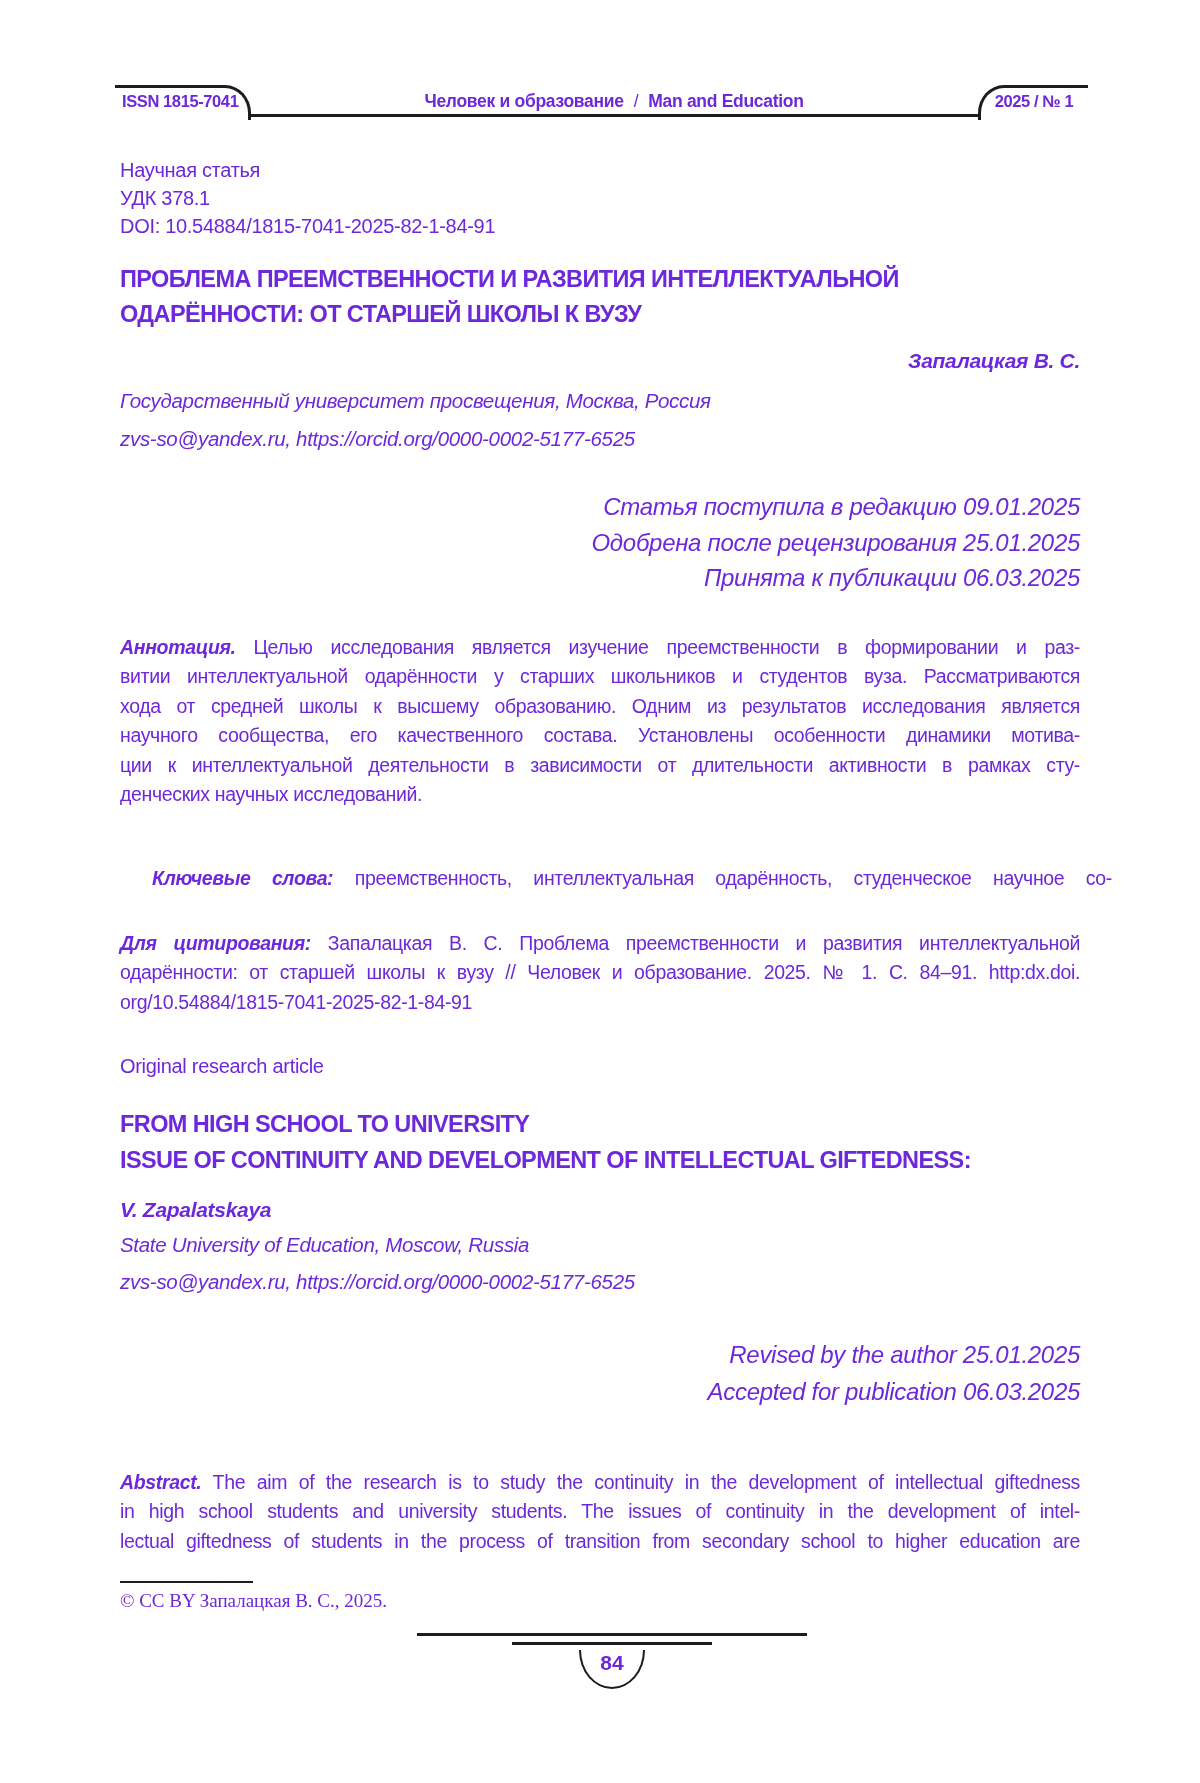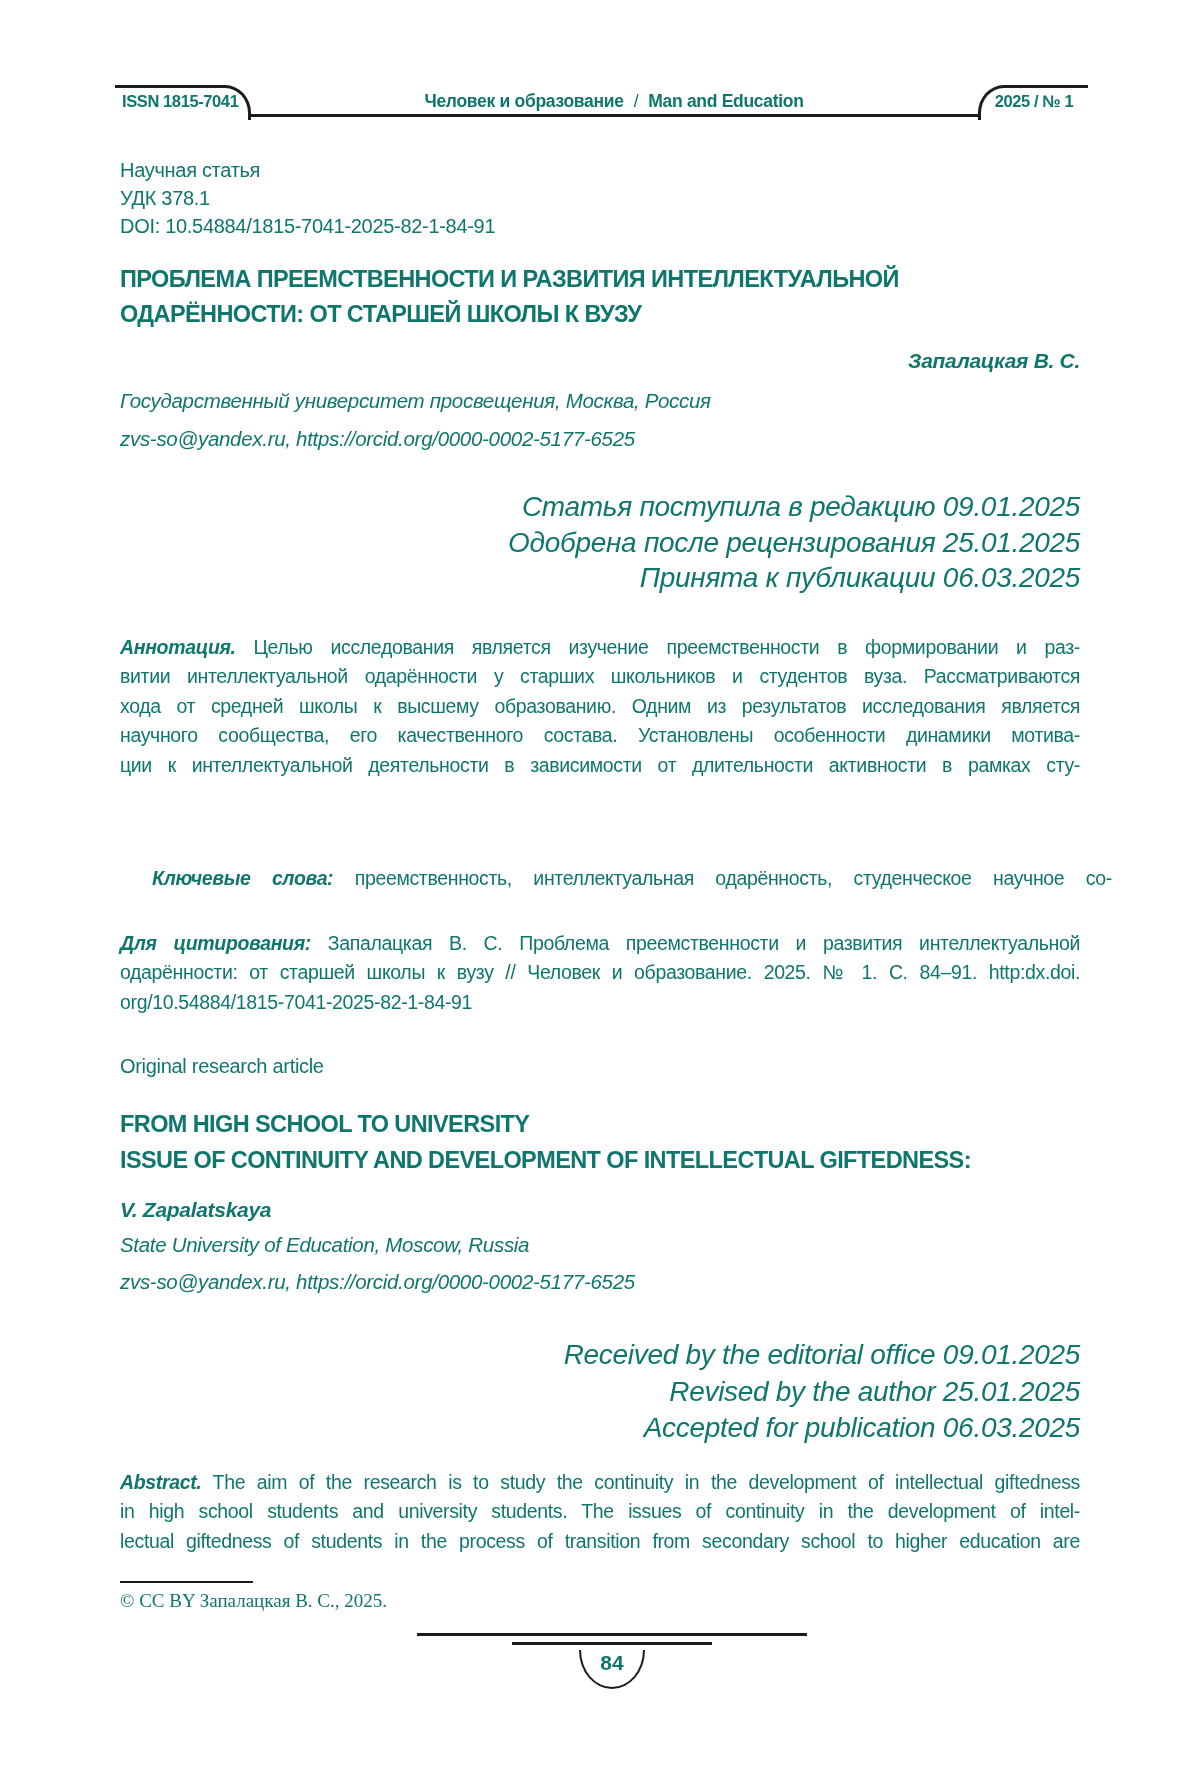--- a/index.html
+++ b/index.html
@@ -2,21 +2,21 @@
 <html><head>
 <meta charset="utf-8">
 <style>
   html,body{margin:0;padding:0;background:#e8e8e8;}
   .page{
     position:relative;
     width:1200px;height:1783px;
     background:#ffffff;
     margin:0 auto;
     font-family:"Liberation Sans", sans-serif;
-    color:#0f766e;
+    color:#6d28d9;
     overflow:hidden;
   }
   
   .hdr-tab-left{
     position:absolute;left:115px;top:85px;width:133px;height:32px;
     border-top:3px solid #1c1c1c;border-right:3px solid #1c1c1c;
     border-top-right-radius:26px 28px;
   }
   .hdr-tab-right{
     position:absolute;left:978px;top:85px;width:107px;height:32px;
@@ -46,21 +46,21 @@
   .title-ru{top:262px;font-size:23.5px;font-weight:bold;line-height:35px;letter-spacing:-0.6px;}
   .title-en{top:1106px;font-size:23.5px;font-weight:bold;line-height:36px;letter-spacing:-0.6px;}
   .author{font-size:21px;font-weight:bold;font-style:italic;letter-spacing:-0.3px;}
   .author-ru{top:349px;text-align:right;}
   .author-en{top:1198px;}
   .ital{font-style:italic;font-size:20.5px;letter-spacing:-0.3px;}
   .affil-ru{top:389px;}
   .contact-ru{top:427px;}
   .affil-en{top:1233px;}
   .contact-en{top:1270px;}
-  .dates{font-style:italic;font-size:28px;text-align:right;letter-spacing:-0.3px;}
+  .dates{font-style:italic;font-size:24px;text-align:right;letter-spacing:-0.3px;}
   .dates-ru{top:489px;line-height:35.5px;}
   .dates-en{top:1337px;line-height:36.5px;}
   .para{font-size:19.5px;line-height:29.4px;letter-spacing:-0.35px;}
   .abstract-ru{top:633px;}
   .keywords-ru{top:864px;margin-left:32px;}
   .citation-ru{top:929px;}
   .en-type{top:1055px;font-size:20px;letter-spacing:-0.3px;}
   .abstract-en{top:1468px;}
   .jl{text-align:justify;text-align-last:justify;}
   .jlast{text-align:left;text-align-last:left;}
@@ -113,20 +113,21 @@
     <div>Одобрена после рецензирования 25.01.2025</div>
     <div>Принята к публикации 06.03.2025</div>
   </div>
 
   <div class="blk para abstract-ru">
     <div class="jl"><span class="lbl">Аннотация.</span> <span>Целью исследования является изучение преемственности в формировании и раз-</span></div>
     <div class="jl">витии интеллектуальной одарённости у старших школьников и студентов вуза. Рассматриваются</div>
     <div class="jl">хода от средней школы к высшему образованию. Одним из результатов исследования является</div>
     <div class="jl">научного сообщества, его качественного состава. Установлены особенности динамики мотива-</div>
     <div class="jl">ции к интеллектуальной деятельности в зависимости от длительности активности в рамках сту-</div>
+    <div class="jlast">денческих научных исследований.</div>
   </div>
 
   <div class="blk para keywords-ru">
     <div class="jl"><span class="lbl">Ключевые слова:</span> <span>преемственность, интеллектуальная одарённость, студенческое научное со-</span></div>
   </div>
 
   <div class="blk para citation-ru">
     <div class="jl"><span class="lbl">Для цитирования:</span> <span>Запалацкая В. С. Проблема преемственности и развития интеллектуальной</span></div>
     <div class="jl">одарённости: от старшей школы к вузу // Человек и образование. 2025. № 1. С. 84–91. http:dx.doi.</div>
     <div class="jlast">org/10.54884/1815-7041-2025-82-1-84-91</div>
@@ -137,21 +138,20 @@
   <div class="blk title-en">
     <div>FROM HIGH SCHOOL TO UNIVERSITY</div>
     <div>ISSUE OF CONTINUITY AND DEVELOPMENT OF INTELLECTUAL GIFTEDNESS:</div>
   </div>
 
   <div class="blk author author-en">V. Zapalatskaya</div>
   <div class="blk ital affil-en">State University of Education, Moscow, Russia</div>
   <div class="blk ital contact-en">zvs-so@yandex.ru, https://orcid.org/0000-0002-5177-6525</div>
 
   <div class="blk dates dates-en">
-    <div>Received by the editorial office 09.01.2025</div>
     <div>Revised by the author 25.01.2025</div>
     <div>Accepted for publication 06.03.2025</div>
   </div>
 
   <div class="blk para abstract-en">
     <div class="jl"><span class="lbl">Abstract.</span> <span>The aim of the research is to study the continuity in the development of intellectual giftedness</span></div>
     <div class="jl">in high school students and university students. The issues of continuity in the development of intel-</div>
     <div class="jl">lectual giftedness of students in the process of transition from secondary school to higher education are</div>
   </div>
 

